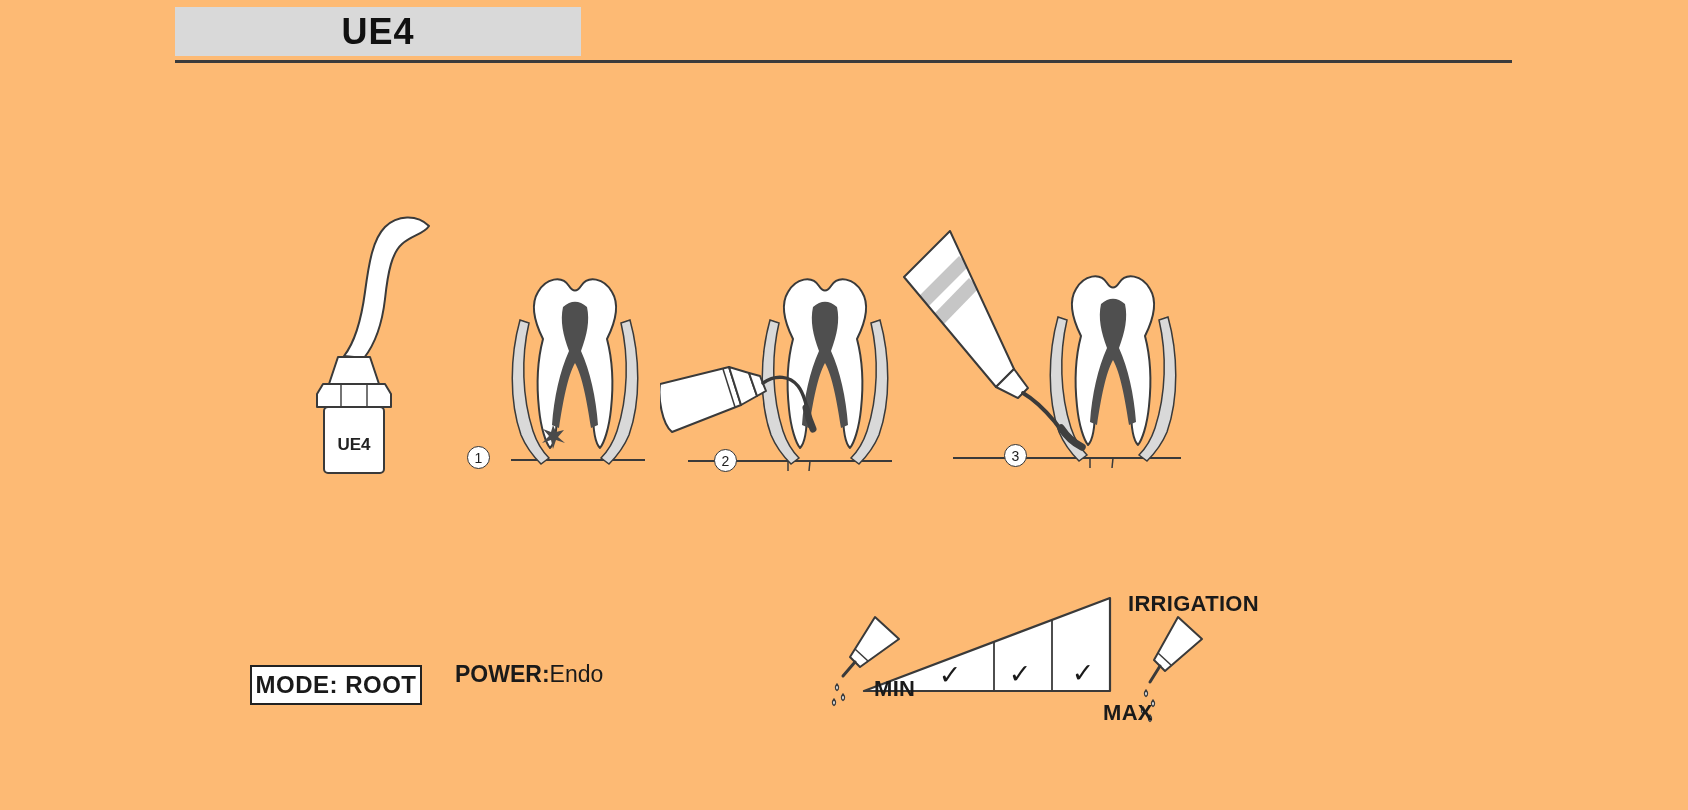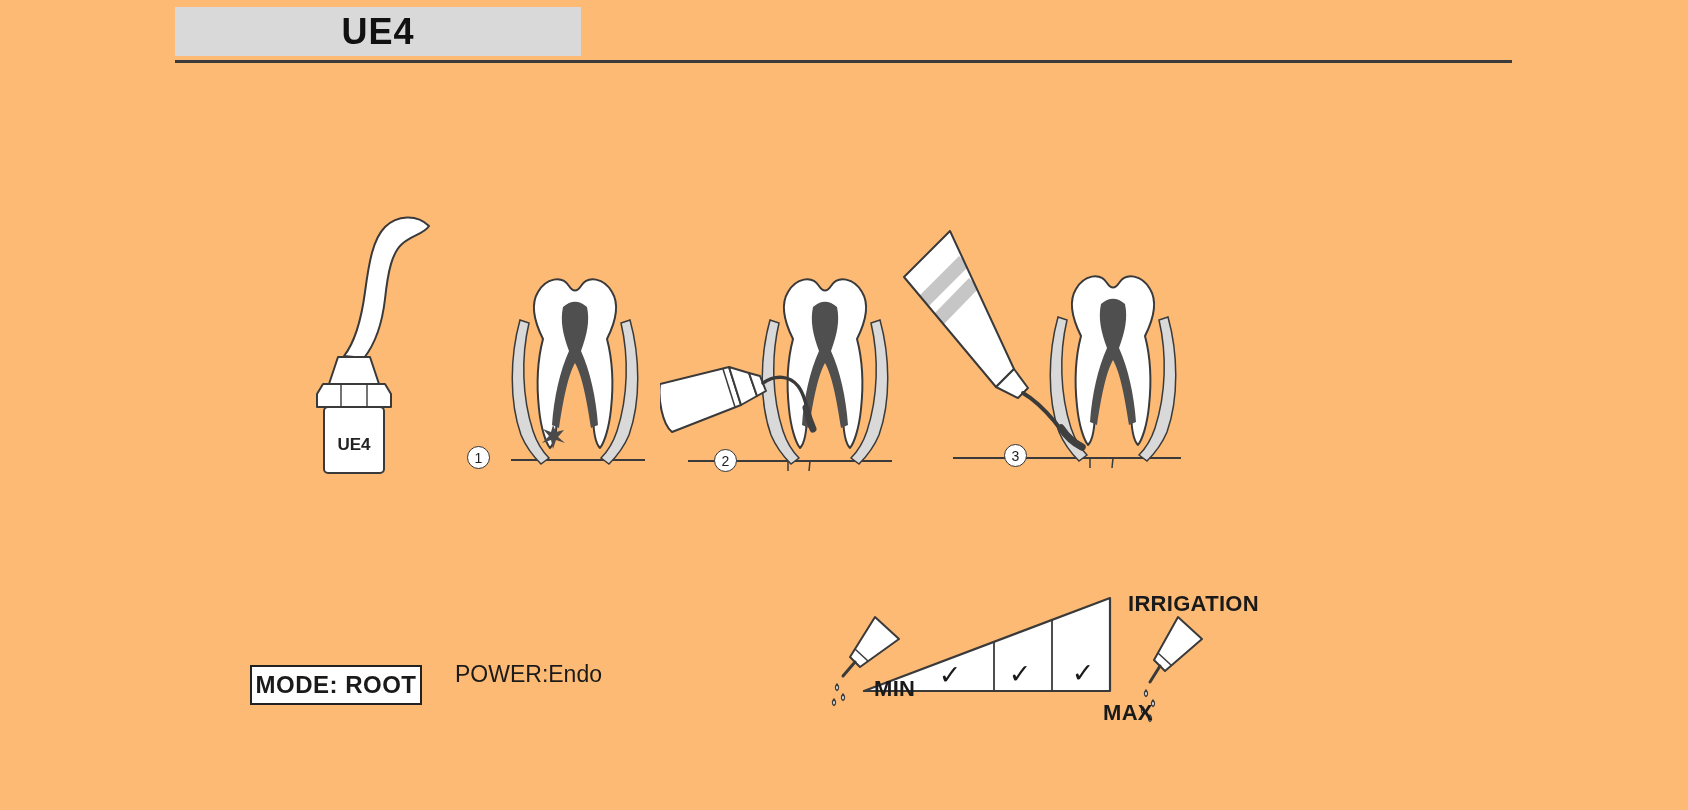--- a/index.html
+++ b/index.html
@@ -15,21 +15,21 @@
   .header-rule { left:175px; top:60px; width:1337px; height:3px; background:#3b3b3b; }
 
   .step-circle { width:23px; height:23px; border:1.6px solid #333; border-radius:50%;
                  display:flex; align-items:center; justify-content:center;
                  font-size:14px; color:#222; background:#fff; }
 
   .mode-box { left:250px; top:665px; width:172px; height:40px; border:2.5px solid #222;
               display:flex; align-items:center; justify-content:center;
               font-size:24px; font-weight:bold; letter-spacing:0.5px; background:#fff; }
   .power-line1 { left:455px; top:661px; font-size:23px; }
-  .power-label { font-weight:normal; }
+  .power-label { font-weight:bold; }
   .power-value { }
   .power-note { left:455px; top:690px; font-size:22px; }
 
   .scale-label { font-size:22px; font-weight:bold; letter-spacing:0.3px;text-align:right; }
   svg { display:block; }
   svg text { font-family:"DejaVu Sans","Liberation Sans",sans-serif; }
 </style>
 </head>
 <body>
 

